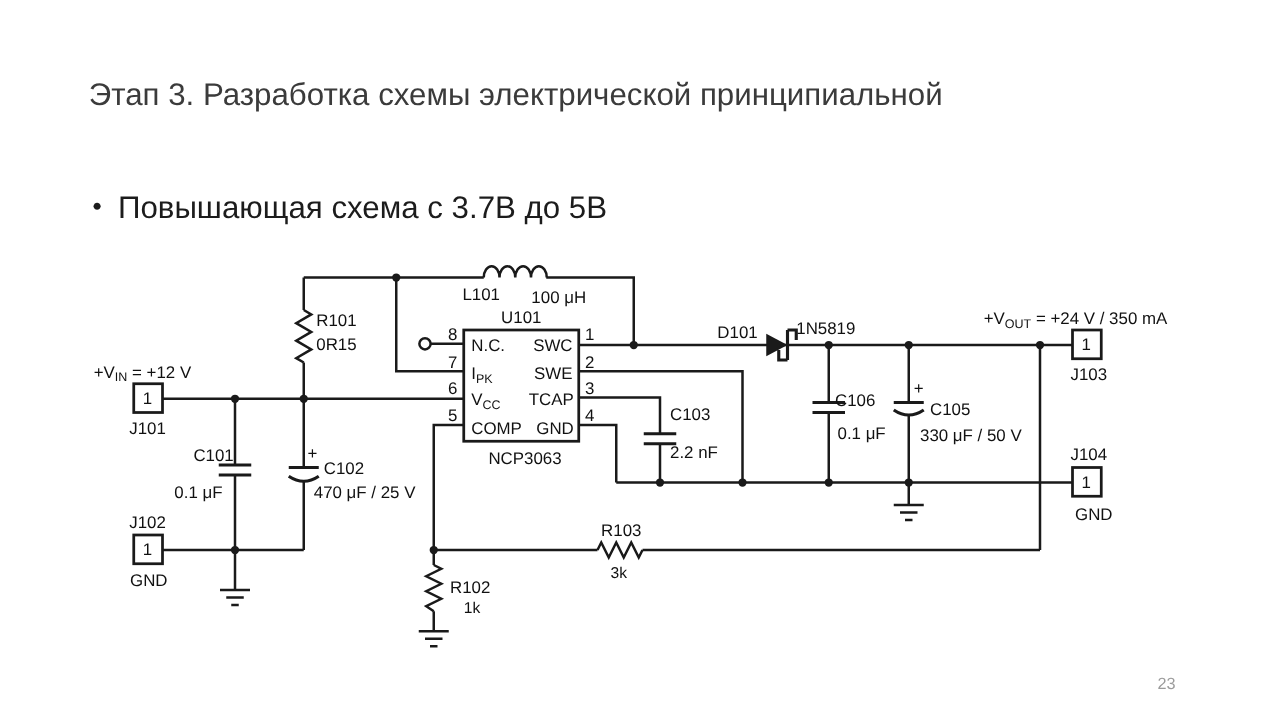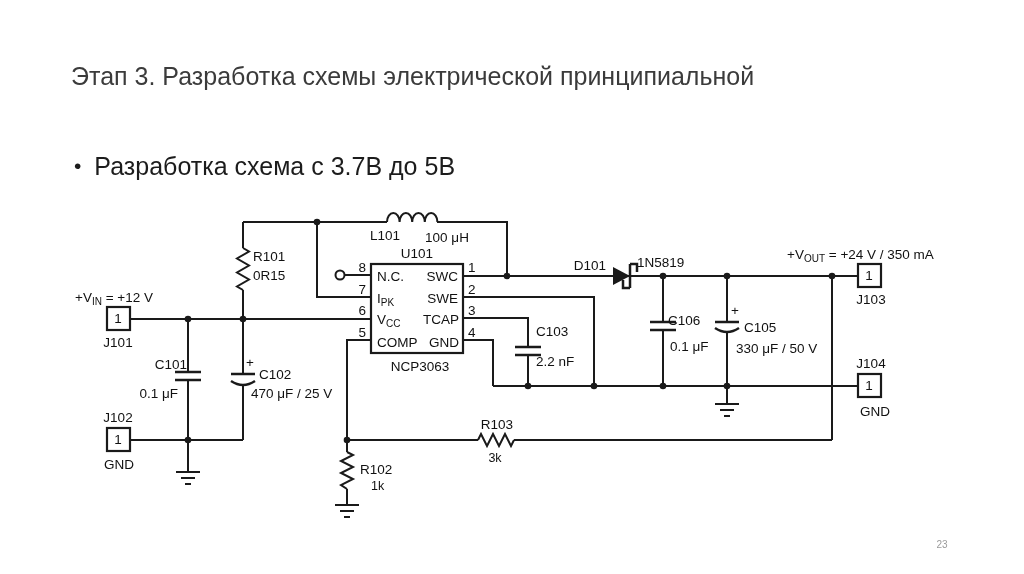--- a/index.html
+++ b/index.html
@@ -5,39 +5,39 @@
   html,body{margin:0;padding:0;background:#fff;}
   body{width:1024px;height:574px;position:relative;overflow:hidden;
        font-family:"Liberation Sans",sans-serif;}
   .slide-title{position:absolute;left:71px;top:62px;font-size:25px;
        color:#3b3b3b;letter-spacing:0;white-space:nowrap;}
   .bullet-line{position:absolute;left:74px;top:152px;font-size:25px;
        color:#1c1c1c;white-space:nowrap;}
   .bullet-glyph{display:inline-block;margin-right:13px;font-size:21px;
        transform:translateY(-2px);}
   .page-number{position:absolute;left:926px;top:539px;width:32px;
-       text-align:center;font-size:10px;color:#9b9b9b;}
+       text-align:left;font-size:13px;color:#9b9b9b;}
   svg.schem{position:absolute;left:0;top:0;}
   .w{stroke:#1a1a1a;stroke-width:2;fill:none;}
   .w25{stroke:#1a1a1a;stroke-width:2.5;fill:none;}
   .dot{fill:#1a1a1a;stroke:none;}
   .box{fill:#ffffff;stroke:#1a1a1a;stroke-width:2.2;}
   text{font-family:"Liberation Sans",sans-serif;font-size:13.5px;fill:#111;}
   .sub{font-size:10px;}
   .sm{font-size:12.5px;}
   .mid{text-anchor:middle;}
   .end{text-anchor:end;}
 </style>
 </head>
 <body>
 
 <div class="slide-title">Этап 3. Разработка схемы электрической принципиальной</div>
 
 <div class="bullet-line">
-  <span class="bullet-glyph">•</span><span>Разработка схема с 3.7В до 5В</span>
+  <span class="bullet-glyph">•</span><span>Повышающая схема с 3.7В до 5В</span>
 </div>
 
 <svg class="schem" width="1024" height="574" viewBox="0 0 1024 574">
 
   <g>
     <path class="w" d="M243,222 H387 M437,222 H507 V276 M317,222 V297 H371
       M243,222 V248 M243,290 V319 M130,319 H371 M344,275 H371
       M371,340 H347 V440 M463,276 H858 M463,297 H594 V386
       M463,318 H528 V347 M528,355 V386 M463,340 H493 V386 M493,386 H858
       M663,276 V322 M663,330 V386 M727,276 V322 M727,332 V386

